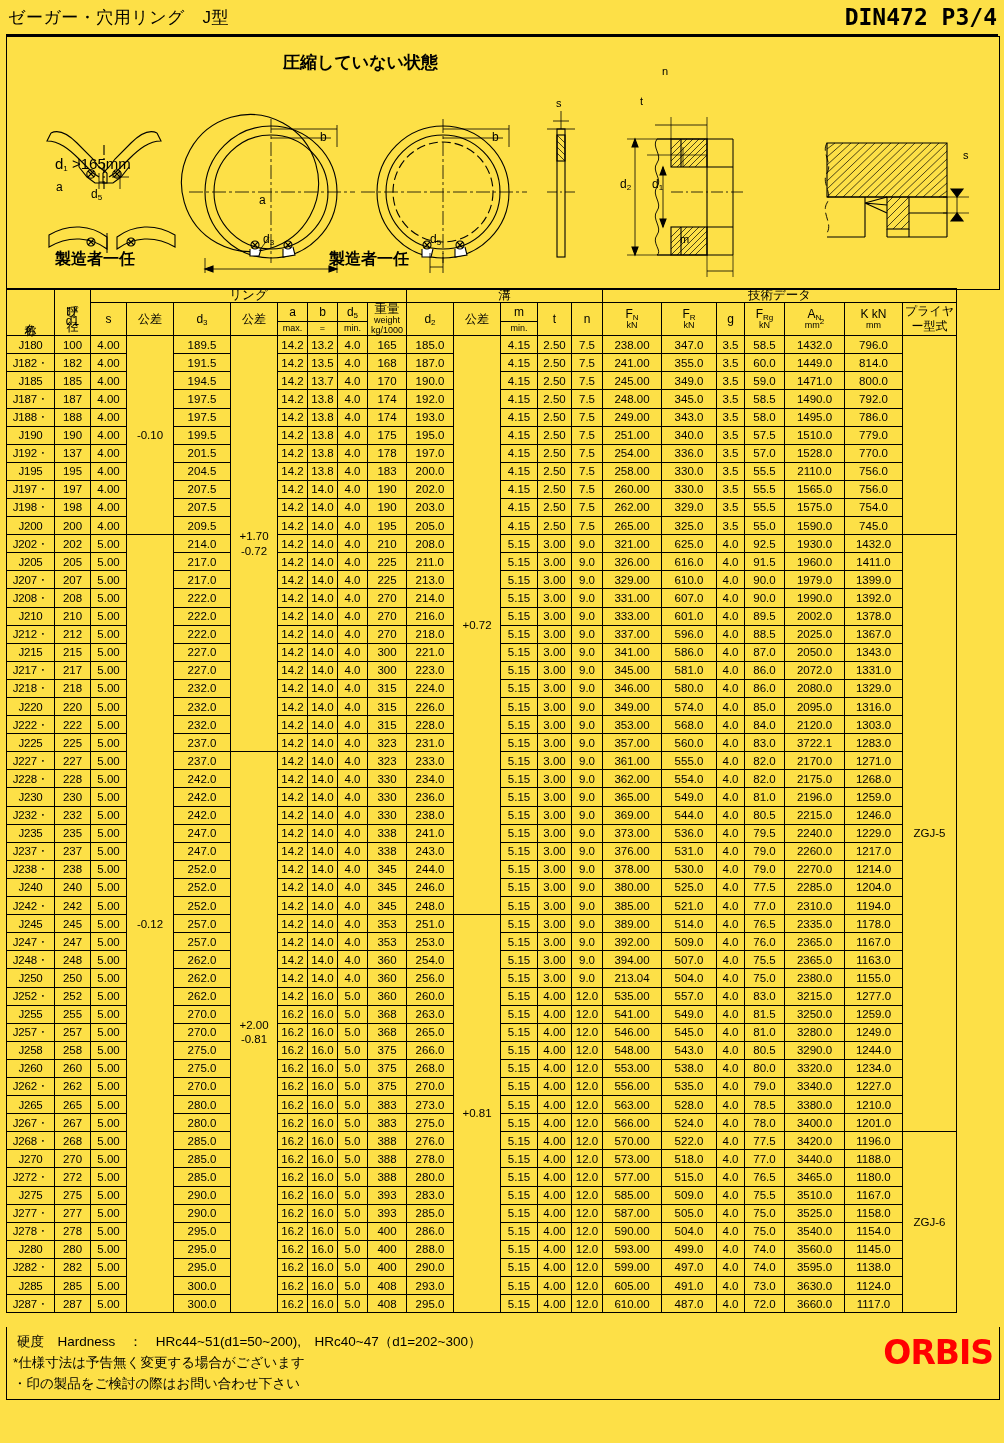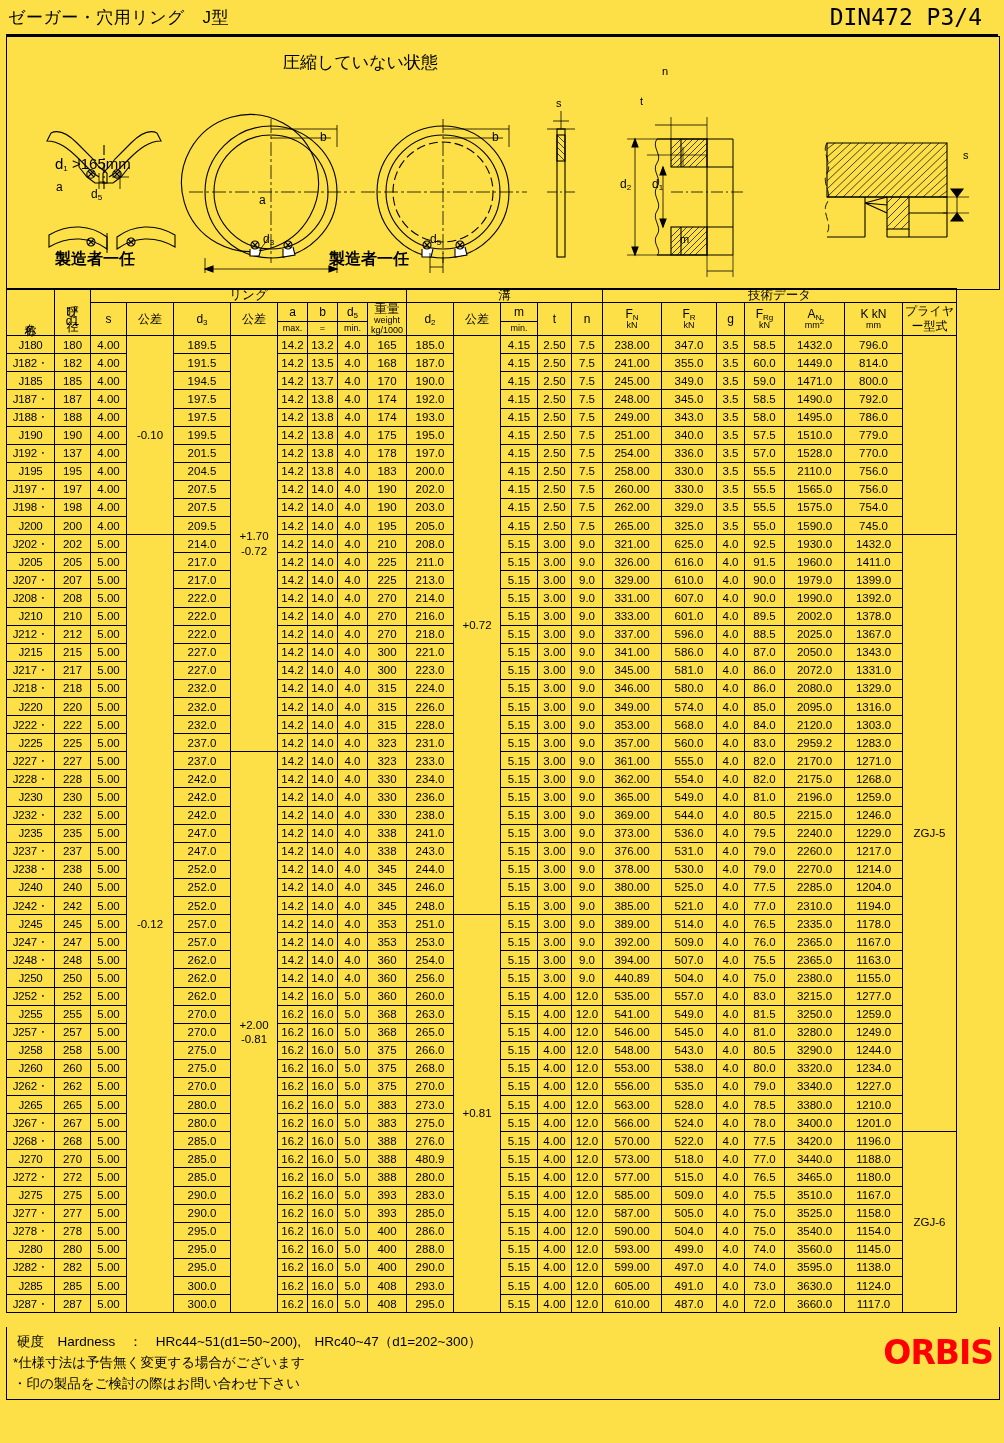--- a/index.html
+++ b/index.html
@@ -2,26 +2,26 @@
 <html><head>
 <meta charset="utf-8">
 <style>
   html,body{margin:0;padding:0;background:#fff;}
   body{font-family:"Liberation Sans","DejaVu Sans",sans-serif;color:#000;}
   #page{position:relative;width:1004px;height:1443px;background:#fde047;overflow:hidden;}
 
   
   .hdr{position:absolute;left:6px;top:4px;width:992px;height:30px;border-bottom:2px solid #000;}
   .hdr-title{position:absolute;left:2px;top:2px;font-size:17px;letter-spacing:0.5px;white-space:nowrap;}
-  .hdr-code{position:absolute;right:16px;top:0px;font-size:23px;font-weight:normal;font-family:"DejaVu Sans Mono","Liberation Mono",monospace;letter-spacing:0px;white-space:nowrap;}
+  .hdr-code{position:absolute;right:1px;top:0px;font-size:23px;font-weight:bold;font-family:"DejaVu Sans Mono","Liberation Mono",monospace;letter-spacing:0px;white-space:nowrap;}
 
   
   .dgm{position:absolute;left:6px;top:36px;width:992px;height:252px;border:1px solid #000;}
   .dgm-lbl{position:absolute;font-size:13px;white-space:nowrap;}
-  .dgm-jp-big{position:absolute;font-size:17px;font-weight:normal;white-space:nowrap;}
+  .dgm-jp-big{position:absolute;font-size:17px;font-weight:bold;white-space:nowrap;}
   .dgm-jp-mid{position:absolute;font-size:16px;font-weight:bold;white-space:nowrap;}
   .dgm svg{position:absolute;left:0;top:0;}
 
   
   table.spec{position:absolute;left:6px;top:288px;border-collapse:collapse;
              font-size:11.5px;font-family:"Liberation Sans","DejaVu Sans",sans-serif;}
   table.spec td,table.spec th{border:1px solid #000;padding:0;text-align:center;
              vertical-align:middle;font-weight:normal;line-height:1.05;}
   table.spec td.v{height:17.1px;}
   .hd{font-size:12px;}
@@ -288,21 +288,21 @@
             <span class="sub">min.</span>
           </td>
         <td class="hd">
             <span class="sub">min.</span>
           </td>
       </tr>
     </thead>
     <tbody id="tbody">
         <tr>
           <td class="v nm">J180</td>
-          <td class="v">180</td>
+          <td class="v">100</td>
           <td class="v">4.00</td>
           <td class="v tol" rowspan="11">-0.10</td>
           <td class="v">189.5</td>
           <td class="v tol" rowspan="23">
             <span>+1.70</span>
             <span>-0.72</span>
           </td>
           <td class="v">14.2</td>
           <td class="v">13.2</td>
           <td class="v">4.0</td>
@@ -754,21 +754,21 @@
           <td class="v">4.0</td>
           <td class="v">323</td>
           <td class="v">231.0</td>
           <td class="v">5.15</td>
           <td class="v">3.00</td>
           <td class="v">9.0</td>
           <td class="v">357.00</td>
           <td class="v">560.0</td>
           <td class="v">4.0</td>
           <td class="v">83.0</td>
-          <td class="v">2959.2</td>
+          <td class="v">3722.1</td>
           <td class="v">1283.0</td>
         </tr>
         <tr>
           <td class="v nm">J227・</td>
           <td class="v">227</td>
           <td class="v">5.00</td>
           <td class="v">237.0</td>
           <td class="v tol" rowspan="32">
             <span>+2.00</span>
             <span>-0.81</span>
@@ -1017,21 +1017,21 @@
           <td class="v">5.00</td>
           <td class="v">262.0</td>
           <td class="v">14.2</td>
           <td class="v">14.0</td>
           <td class="v">4.0</td>
           <td class="v">360</td>
           <td class="v">256.0</td>
           <td class="v">5.15</td>
           <td class="v">3.00</td>
           <td class="v">9.0</td>
-          <td class="v">440.89</td>
+          <td class="v">213.04</td>
           <td class="v">504.0</td>
           <td class="v">4.0</td>
           <td class="v">75.0</td>
           <td class="v">2380.0</td>
           <td class="v">1155.0</td>
         </tr>
         <tr>
           <td class="v nm">J252・</td>
           <td class="v">252</td>
           <td class="v">5.00</td>
@@ -1214,21 +1214,21 @@
         </tr>
         <tr>
           <td class="v nm">J270</td>
           <td class="v">270</td>
           <td class="v">5.00</td>
           <td class="v">285.0</td>
           <td class="v">16.2</td>
           <td class="v">16.0</td>
           <td class="v">5.0</td>
           <td class="v">388</td>
-          <td class="v">480.9</td>
+          <td class="v">278.0</td>
           <td class="v">5.15</td>
           <td class="v">4.00</td>
           <td class="v">12.0</td>
           <td class="v">573.00</td>
           <td class="v">518.0</td>
           <td class="v">4.0</td>
           <td class="v">77.0</td>
           <td class="v">3440.0</td>
           <td class="v">1188.0</td>
         </tr>

